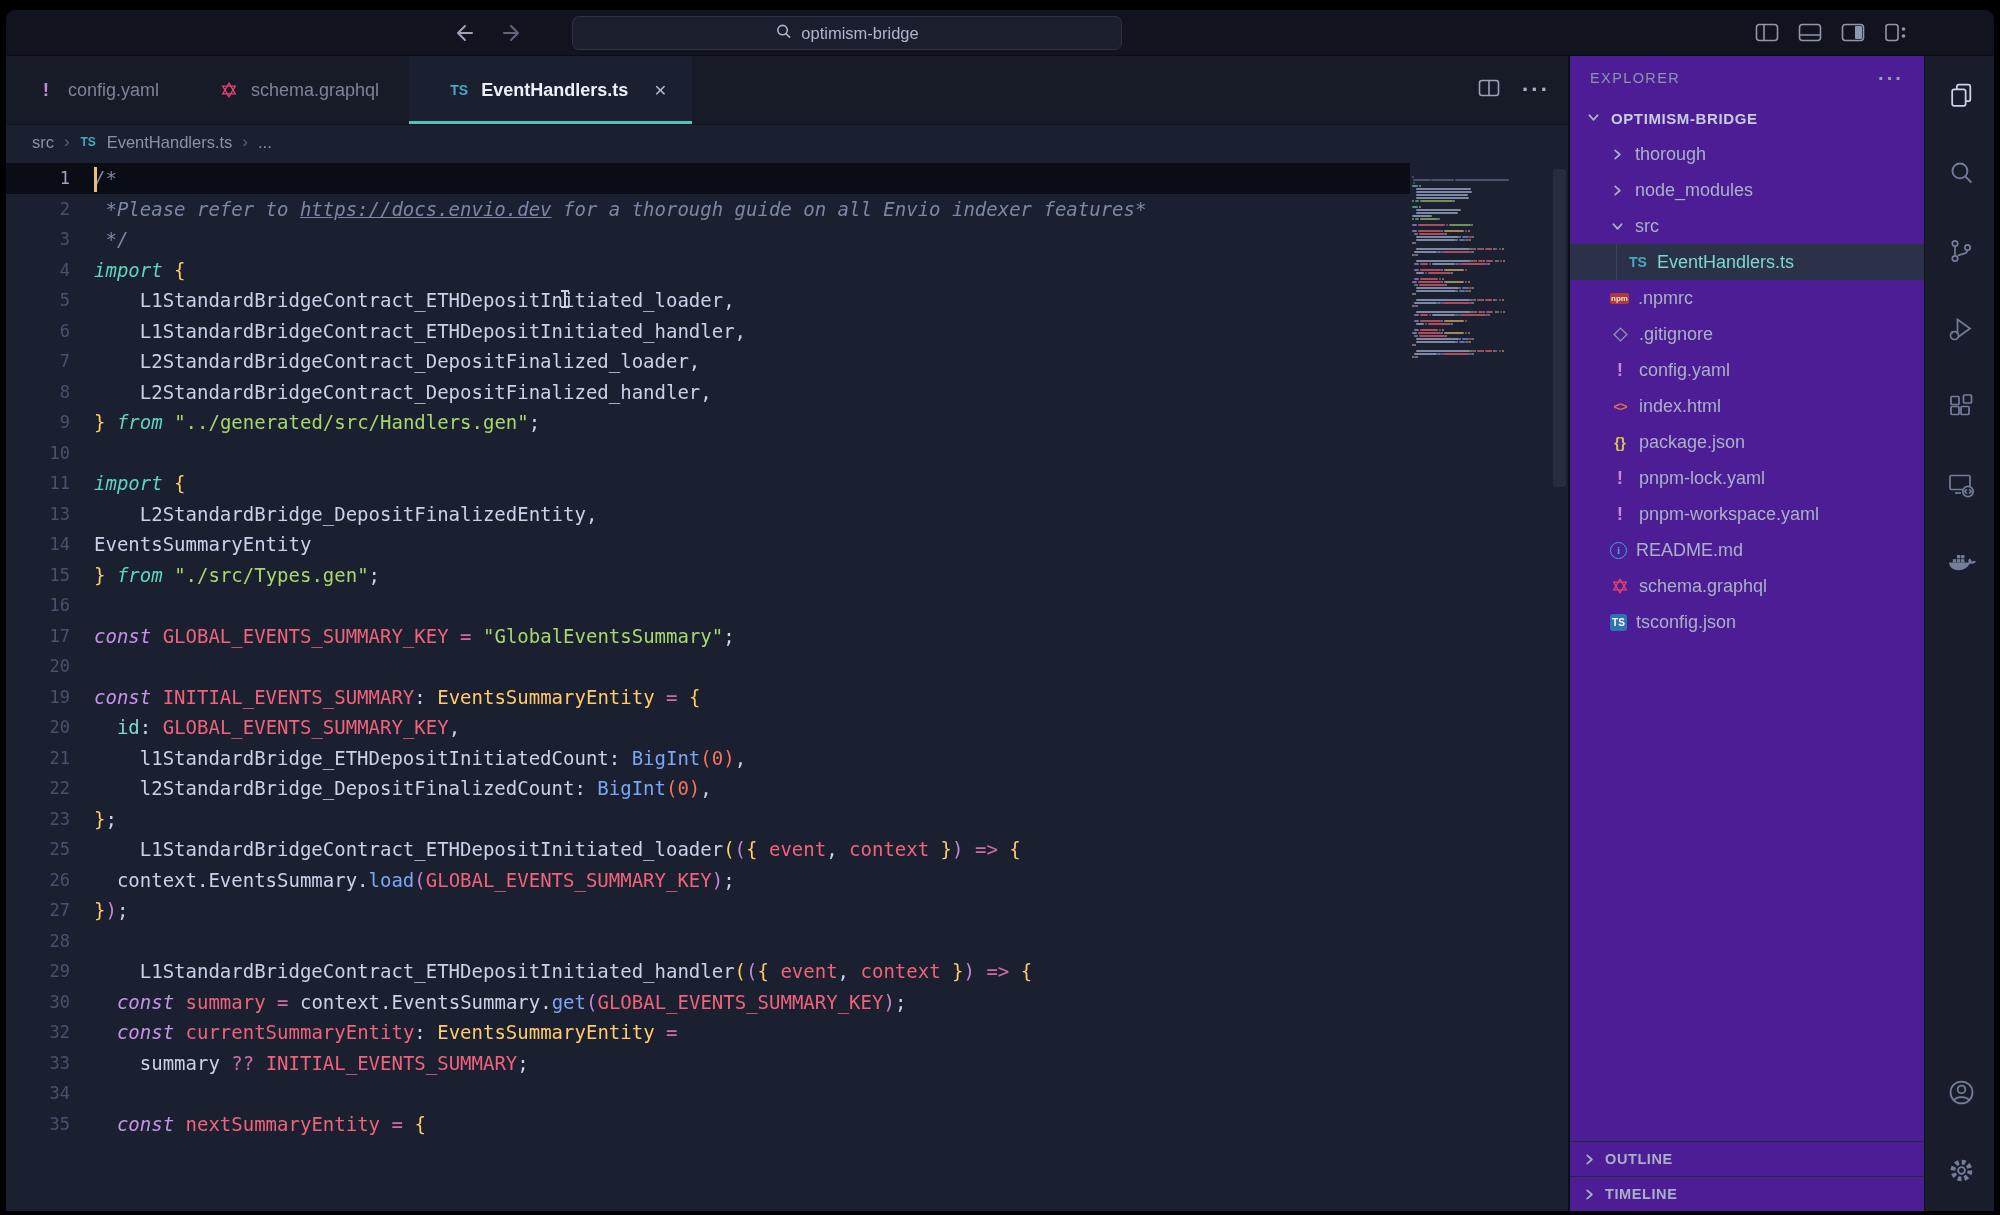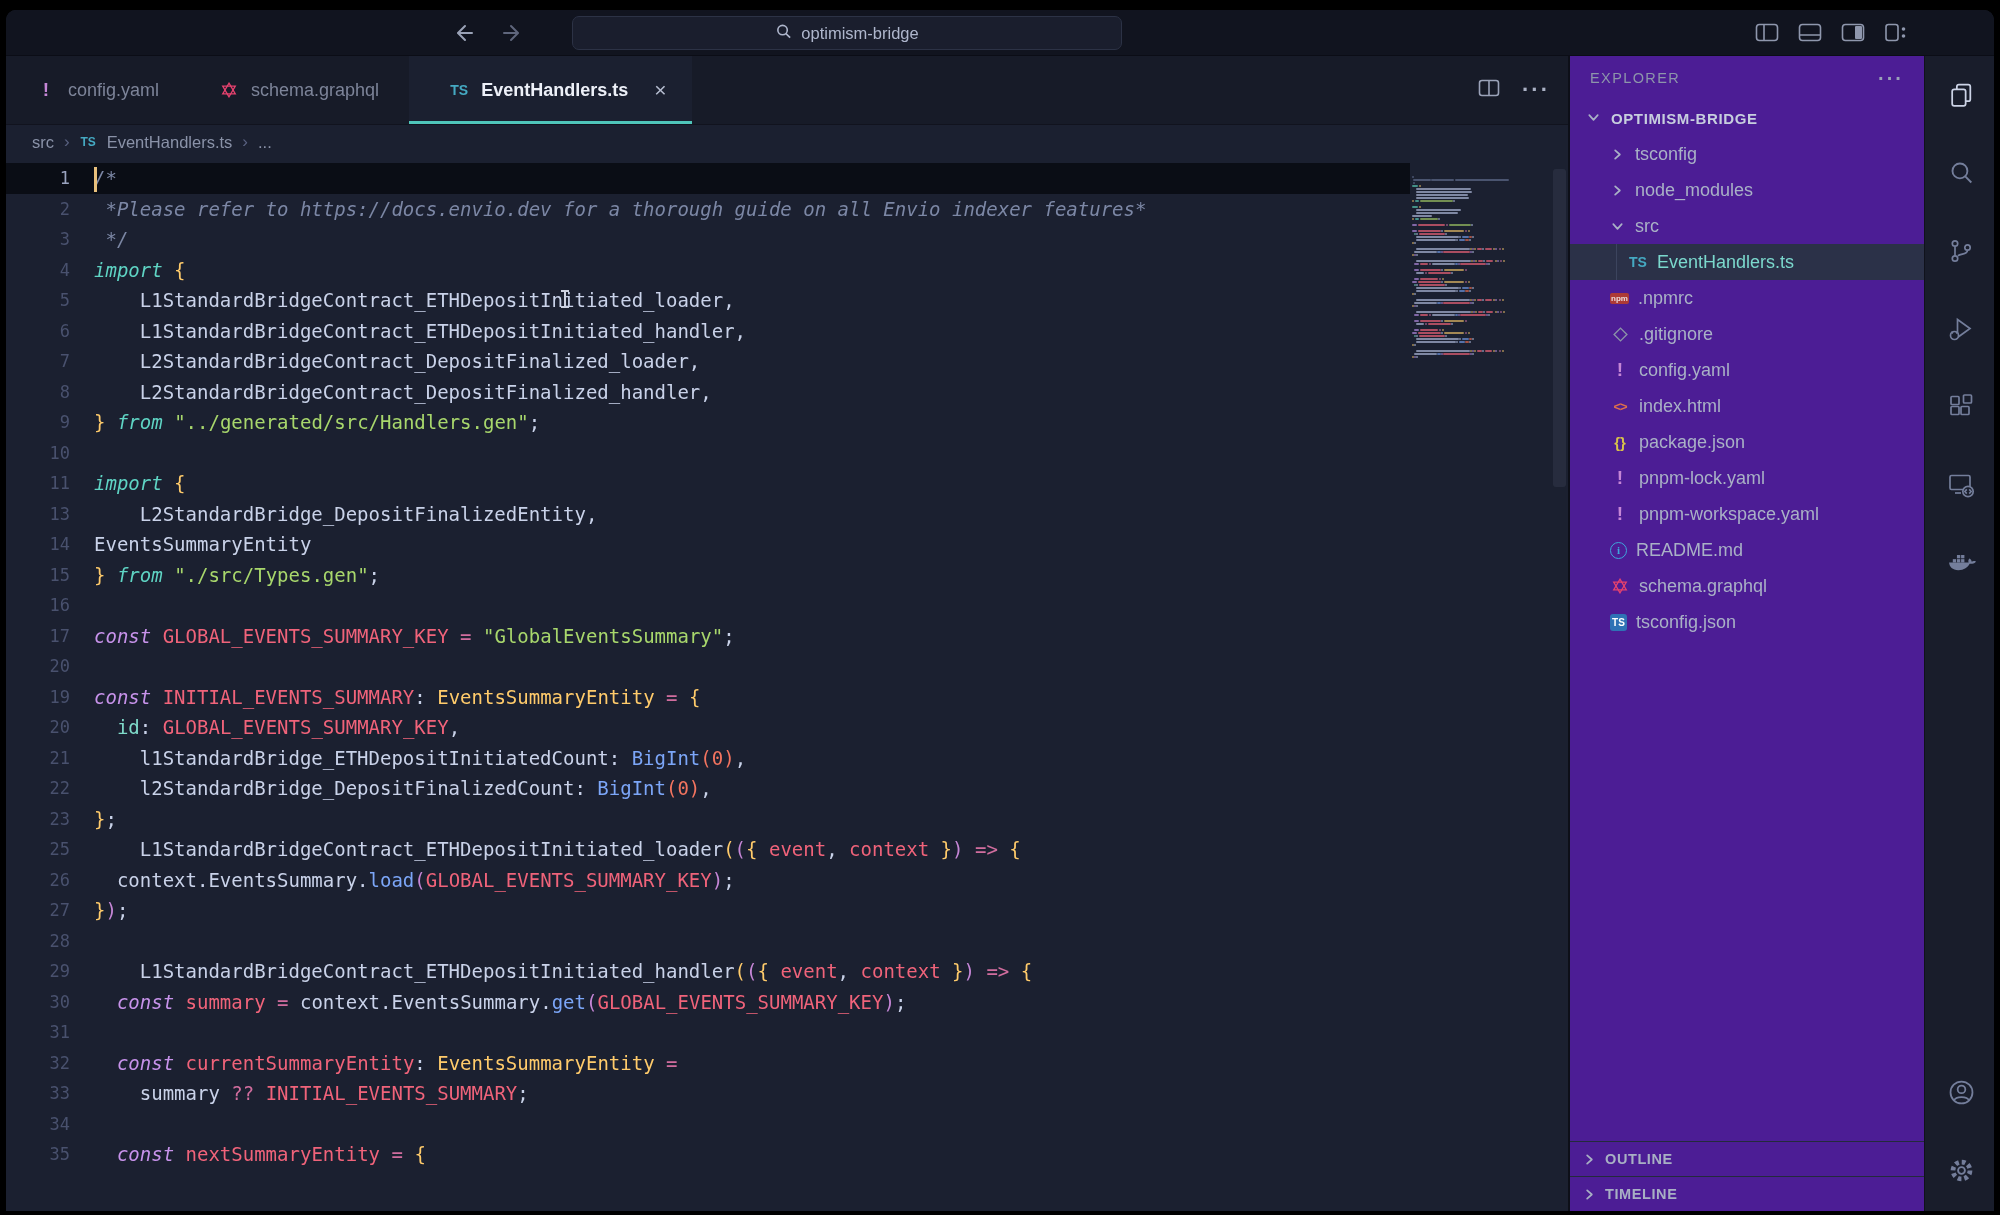--- a/index.html
+++ b/index.html
@@ -51,21 +51,21 @@
   .code{flex:1;position:relative;font-family:"DejaVu Sans Mono",monospace;font-size:19px;
         line-height:30.5px;padding-top:4px;overflow:hidden;}
   .line{display:flex;height:30.5px;white-space:pre;position:relative;}
   .line .ln{width:64px;flex:none;text-align:right;padding-right:24px;color:#49516e;font-size:17px;position:relative;z-index:1;}
   .line .lt{flex:1;position:relative;z-index:1;}
   .line.cur::before{content:"";position:absolute;left:0;right:158px;top:0;bottom:0;background:#0a0d15;}
   .line.cur .ln{color:#9aa3bf;}
   .caret{display:inline-block;width:3px;height:25px;background:#e8c07c;vertical-align:text-bottom;margin-right:-3px;position:relative;top:3px;}
 
   .tk-cm{color:#7c87a5;font-style:italic;}
-  .tk-u{}
+  .tk-u{text-decoration:underline;}
   .tk-kw{color:#5fd4c4;font-style:italic;}
   .tk-ck{color:#c792ea;font-style:italic;}
   .tk-fg{color:#c9d2e9;}
   .tk-y{color:#ffcb6b;}
   .tk-pu{color:#c586d6;}
   .tk-mg{color:#d16d9e;}
   .tk-red{color:#f0637a;}
   .tk-str{color:#a8d76c;}
   .tk-blue{color:#7ca6f8;}
   .tk-teal2{color:#7fdbca;}
@@ -227,21 +227,20 @@
             <div class="line"><span class="ln">20</span><span class="lt"><span class="tk-fg">  </span><span class="tk-teal2">id</span><span class="tk-fg">:</span><span class="tk-fg"> </span><span class="tk-red">GLOBAL_EVENTS_SUMMARY_KEY</span><span class="tk-fg">,</span></span></div>
             <div class="line"><span class="ln">21</span><span class="lt"><span class="tk-fg">    l1StandardBridge_ETHDepositInitiatedCount</span><span class="tk-fg">:</span><span class="tk-fg"> </span><span class="tk-blue">BigInt</span><span class="tk-num">(0)</span><span class="tk-fg">,</span></span></div>
             <div class="line"><span class="ln">22</span><span class="lt"><span class="tk-fg">    l2StandardBridge_DepositFinalizedCount</span><span class="tk-fg">:</span><span class="tk-fg"> </span><span class="tk-blue">BigInt</span><span class="tk-num">(0)</span><span class="tk-fg">,</span></span></div>
             <div class="line"><span class="ln">23</span><span class="lt"><span class="tk-y">}</span><span class="tk-fg">;</span></span></div>
             <div class="line"><span class="ln">25</span><span class="lt"><span class="tk-fg">    L1StandardBridgeContract_ETHDepositInitiated_loader</span><span class="tk-y">(</span><span class="tk-pu">(</span><span class="tk-y">{</span><span class="tk-fg"> </span><span class="tk-red">event</span><span class="tk-fg">,</span><span class="tk-fg"> </span><span class="tk-red">context</span><span class="tk-fg"> </span><span class="tk-y">}</span><span class="tk-pu">)</span><span class="tk-fg"> </span><span class="tk-mg">=&gt;</span><span class="tk-fg"> </span><span class="tk-y">{</span></span></div>
             <div class="line"><span class="ln">26</span><span class="lt"><span class="tk-fg">  context.EventsSummary.</span><span class="tk-blue">load</span><span class="tk-pu">(</span><span class="tk-red">GLOBAL_EVENTS_SUMMARY_KEY</span><span class="tk-pu">)</span><span class="tk-fg">;</span></span></div>
             <div class="line"><span class="ln">27</span><span class="lt"><span class="tk-y">}</span><span class="tk-pu">)</span><span class="tk-fg">;</span></span></div>
             <div class="line"><span class="ln">28</span><span class="lt"></span></div>
             <div class="line"><span class="ln">29</span><span class="lt"><span class="tk-fg">    L1StandardBridgeContract_ETHDepositInitiated_handler</span><span class="tk-y">(</span><span class="tk-pu">(</span><span class="tk-y">{</span><span class="tk-fg"> </span><span class="tk-red">event</span><span class="tk-fg">,</span><span class="tk-fg"> </span><span class="tk-red">context</span><span class="tk-fg"> </span><span class="tk-y">}</span><span class="tk-pu">)</span><span class="tk-fg"> </span><span class="tk-mg">=&gt;</span><span class="tk-fg"> </span><span class="tk-y">{</span></span></div>
             <div class="line"><span class="ln">30</span><span class="lt"><span class="tk-fg">  </span><span class="tk-ck">const</span><span class="tk-fg"> </span><span class="tk-red">summary</span><span class="tk-fg"> </span><span class="tk-mg">=</span><span class="tk-fg"> </span><span class="tk-fg">context.EventsSummary.</span><span class="tk-blue">get</span><span class="tk-pu">(</span><span class="tk-red">GLOBAL_EVENTS_SUMMARY_KEY</span><span class="tk-pu">)</span><span class="tk-fg">;</span></span></div>
-            <div class="line"><span class="ln">31</span><span class="lt"></span></div>
             <div class="line"><span class="ln">32</span><span class="lt"><span class="tk-fg">  </span><span class="tk-ck">const</span><span class="tk-fg"> </span><span class="tk-red">currentSummaryEntity</span><span class="tk-fg">:</span><span class="tk-fg"> </span><span class="tk-y">EventsSummaryEntity</span><span class="tk-fg"> </span><span class="tk-mg">=</span></span></div>
             <div class="line"><span class="ln">33</span><span class="lt"><span class="tk-fg">    summary</span><span class="tk-fg"> </span><span class="tk-mg">??</span><span class="tk-fg"> </span><span class="tk-red">INITIAL_EVENTS_SUMMARY</span><span class="tk-fg">;</span></span></div>
             <div class="line"><span class="ln">34</span><span class="lt"></span></div>
             <div class="line"><span class="ln">35</span><span class="lt"><span class="tk-fg">  </span><span class="tk-ck">const</span><span class="tk-fg"> </span><span class="tk-red">nextSummaryEntity</span><span class="tk-fg"> </span><span class="tk-mg">=</span><span class="tk-fg"> </span><span class="tk-y">{</span></span></div>
           </div>
         <div class="minimap" id="minimap">
             <div class="mrow"><i style="width: 2.1px; background: rgb(86, 97, 128);"></i></div>
             <div class="mrow"><i style="width: 1.05px;"></i><i style="width: 17.85px; background: rgb(86, 97, 128);"></i><i style="width: 23.1px; background: rgb(86, 97, 128);"></i><i style="width: 1.05px;"></i><i style="width: 53.55px; background: rgb(86, 97, 128);"></i></div>
             <div class="mrow"><i style="width: 1.05px;"></i><i style="width: 2.1px; background: rgb(86, 97, 128);"></i></div>
             <div class="mrow"><i style="width: 6.3px; background: rgb(79, 174, 159);"></i><i style="width: 1.05px;"></i><i style="width: 2px; background: rgb(197, 163, 92);"></i></div>
@@ -318,21 +317,21 @@
           <div class="trow root" style="padding-left: 16px;">
             <span class="chev"><svg viewBox="0 0 16 16" width="15" height="15" fill="none" stroke="currentColor" stroke-width="1.8" stroke-linecap="round" stroke-linejoin="round">
                 <path d="M3.5 5.5 L8 10.5 L12.5 5.5"></path>
               </svg></span>
             <span>OPTIMISM-BRIDGE</span>
           </div>
           <div class="trow" style="padding-left: 40px;">
             <span class="chev"><svg viewBox="0 0 16 16" width="15" height="15" fill="none" stroke="currentColor" stroke-width="1.8" stroke-linecap="round" stroke-linejoin="round">
                 <path d="M5.5 3.5 L10.5 8 L5.5 12.5"></path>
               </svg></span>
-            <span>tsconfig</span>
+            <span>thorough</span>
           </div>
           <div class="trow" style="padding-left: 40px;">
             <span class="chev"><svg viewBox="0 0 16 16" width="15" height="15" fill="none" stroke="currentColor" stroke-width="1.8" stroke-linecap="round" stroke-linejoin="round">
                 <path d="M5.5 3.5 L10.5 8 L5.5 12.5"></path>
               </svg></span>
             <span>node_modules</span>
           </div>
           <div class="trow" style="padding-left: 40px;">
             <span class="chev"><svg viewBox="0 0 16 16" width="15" height="15" fill="none" stroke="currentColor" stroke-width="1.8" stroke-linecap="round" stroke-linejoin="round">
                 <path d="M3.5 5.5 L8 10.5 L12.5 5.5"></path>

